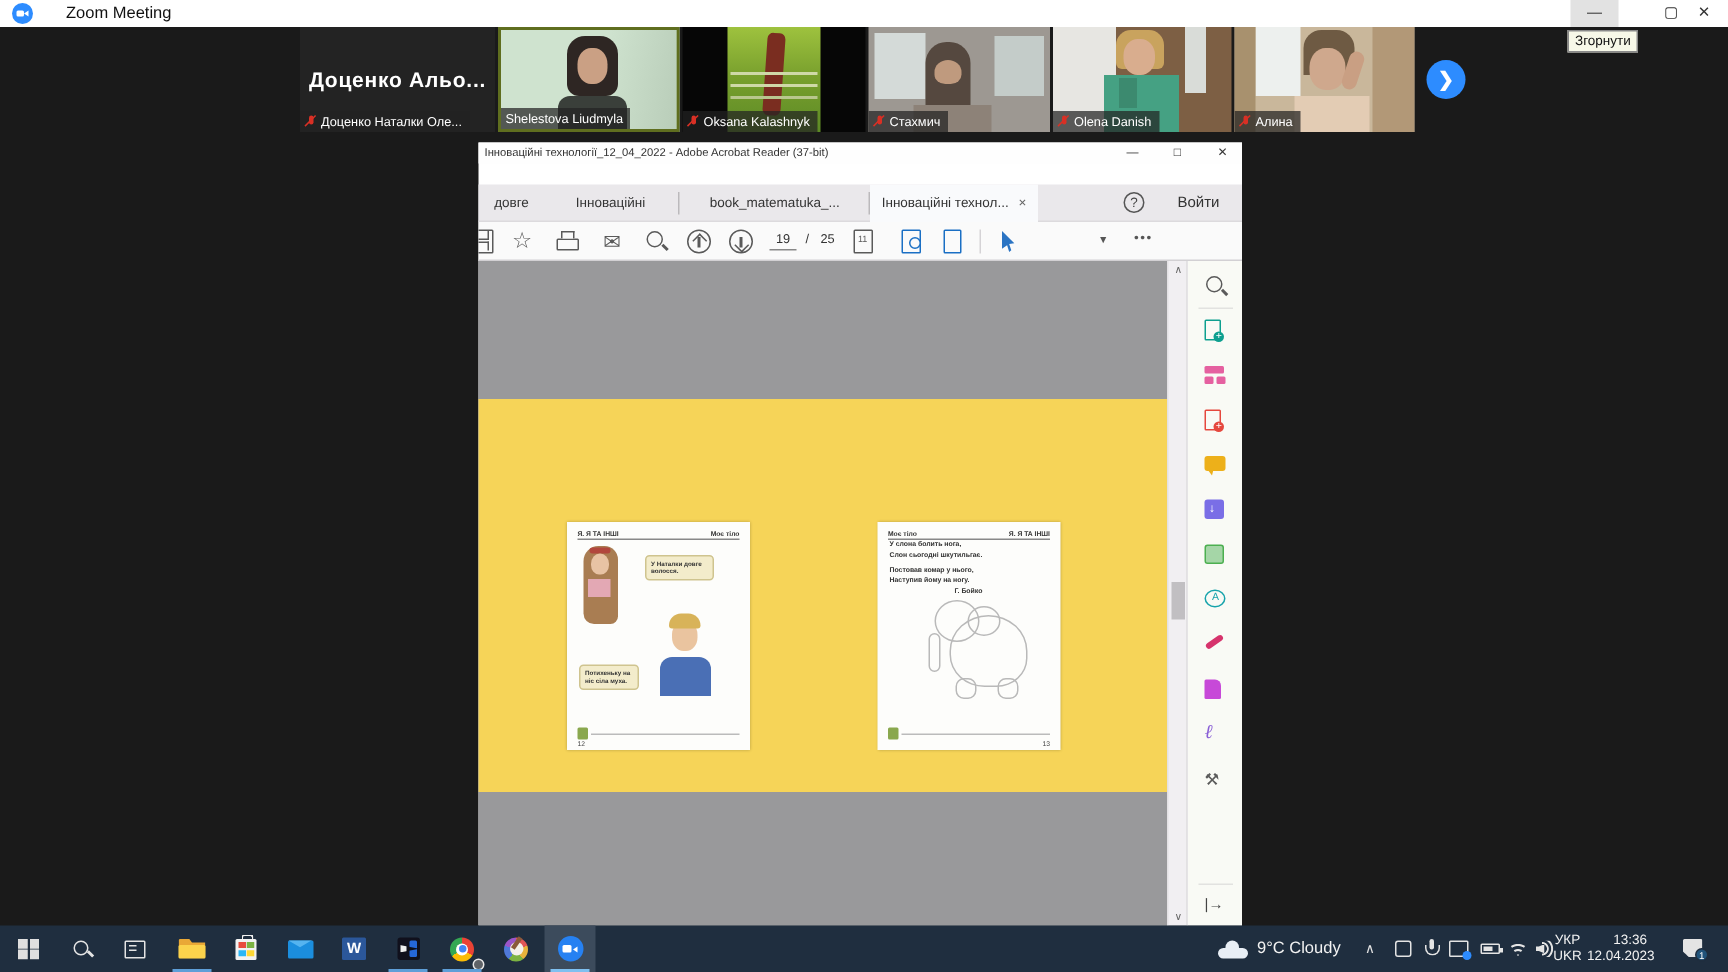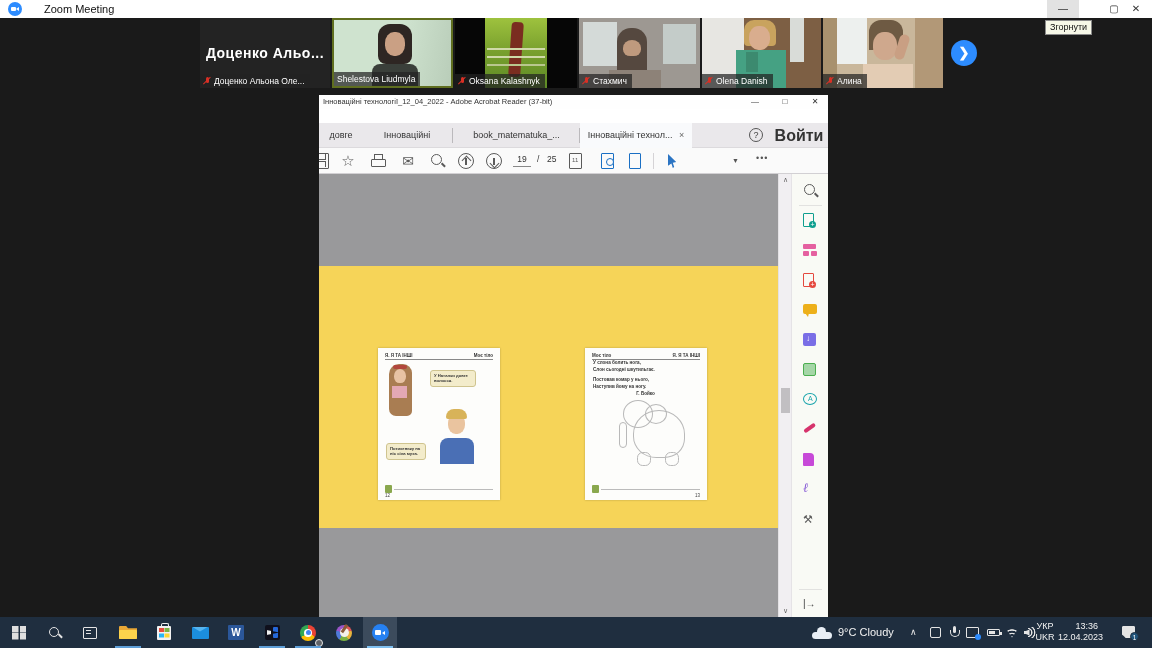--- a/index.html
+++ b/index.html
@@ -195,21 +195,21 @@
   <div class="a wbtn minbtn">—</div>
   <div class="a wbtn maxbtn">▢</div>
   <div class="a wbtn closebtn">✕</div>
 </div>
 <div class="a tooltip">Згорнути</div>
 
 <div class="a tile" style="left:200px;width:130px;">
   <div class="bigname">Доценко Альо...</div>
   <div class="vlabel">
     <span class="micoff"></span>
-    <span>Доценко Альона Оле...</span>
+    <span>Доценко Наталки Оле...</span>
   </div>
 </div>
 <div class="a tile" style="left:332px;width:121px;border:2px solid #5f6e1f;background:#c7e0ca;">
   <div class="a" style="left:0;top:0;width:117px;height:66px;background:linear-gradient(100deg,#cfe3cf 55%,#b9cdb9 100%);"></div>
   <div class="a" style="left:44px;top:4px;width:34px;height:40px;background:#2e2623;border-radius:12px 12px 8px 8px;"></div>
   <div class="a" style="left:51px;top:12px;width:20px;height:24px;background:#caa084;border-radius:45%;"></div>
   <div class="a" style="left:38px;top:44px;width:46px;height:22px;background:#3a3f3a;border-radius:8px 8px 0 0;"></div>
   <div class="vlabel">
     <span>Shelestova Liudmyla</span>
   </div>
@@ -272,21 +272,21 @@
     <div class="a tab" style="left:0;width:44px;">довге</div>
     <div class="a tab" style="left:48px;width:80px;">Інноваційні</div>
     <div class="a tabsep" style="left:133px;"></div>
     <div class="a tab" style="left:136px;width:123px;">book_matematuka_...</div>
     <div class="a tabsep" style="left:260px;"></div>
     <div class="a tab" style="left:261px;width:112px;background:#f9fafc;">
       <span>Інноваційні технол...</span>
       <span style="margin-left:4px;color:#666;">×</span>
     </div>
     <div class="a" style="left:430px;top:5px;width:14px;height:14px;border:1px solid #555;border-radius:50%;text-align:center;line-height:13px;font-size:9px;color:#444;">?</div>
-    <div class="a tab" style="left:455px;width:50px;font-size:16px;font-weight:bold;">Войти</div>
+    <div class="a tab" style="left:455px;width:50px;font-size:10px;">Войти</div>
   </div>
   <div class="a atoolbar">
     <div class="a ticon floppy" style="left:-6px;"></div>
     <div class="a ticon gico" style="left:21px;font-size:15px;">☆</div>
     <div class="a ticon printer" style="left:51px;"></div>
     <div class="a ticon gico" style="left:81px;font-size:14px;">✉</div>
     <div class="a ticon mag" style="left:111px;"></div>
     <div class="a ticon circarrow up" style="left:139px;"></div>
     <div class="a ticon circarrow dn" style="left:167px;"></div>
     <div class="a pagenum" style="left:194px;top:6px;width:18px;height:13px;">19</div>

